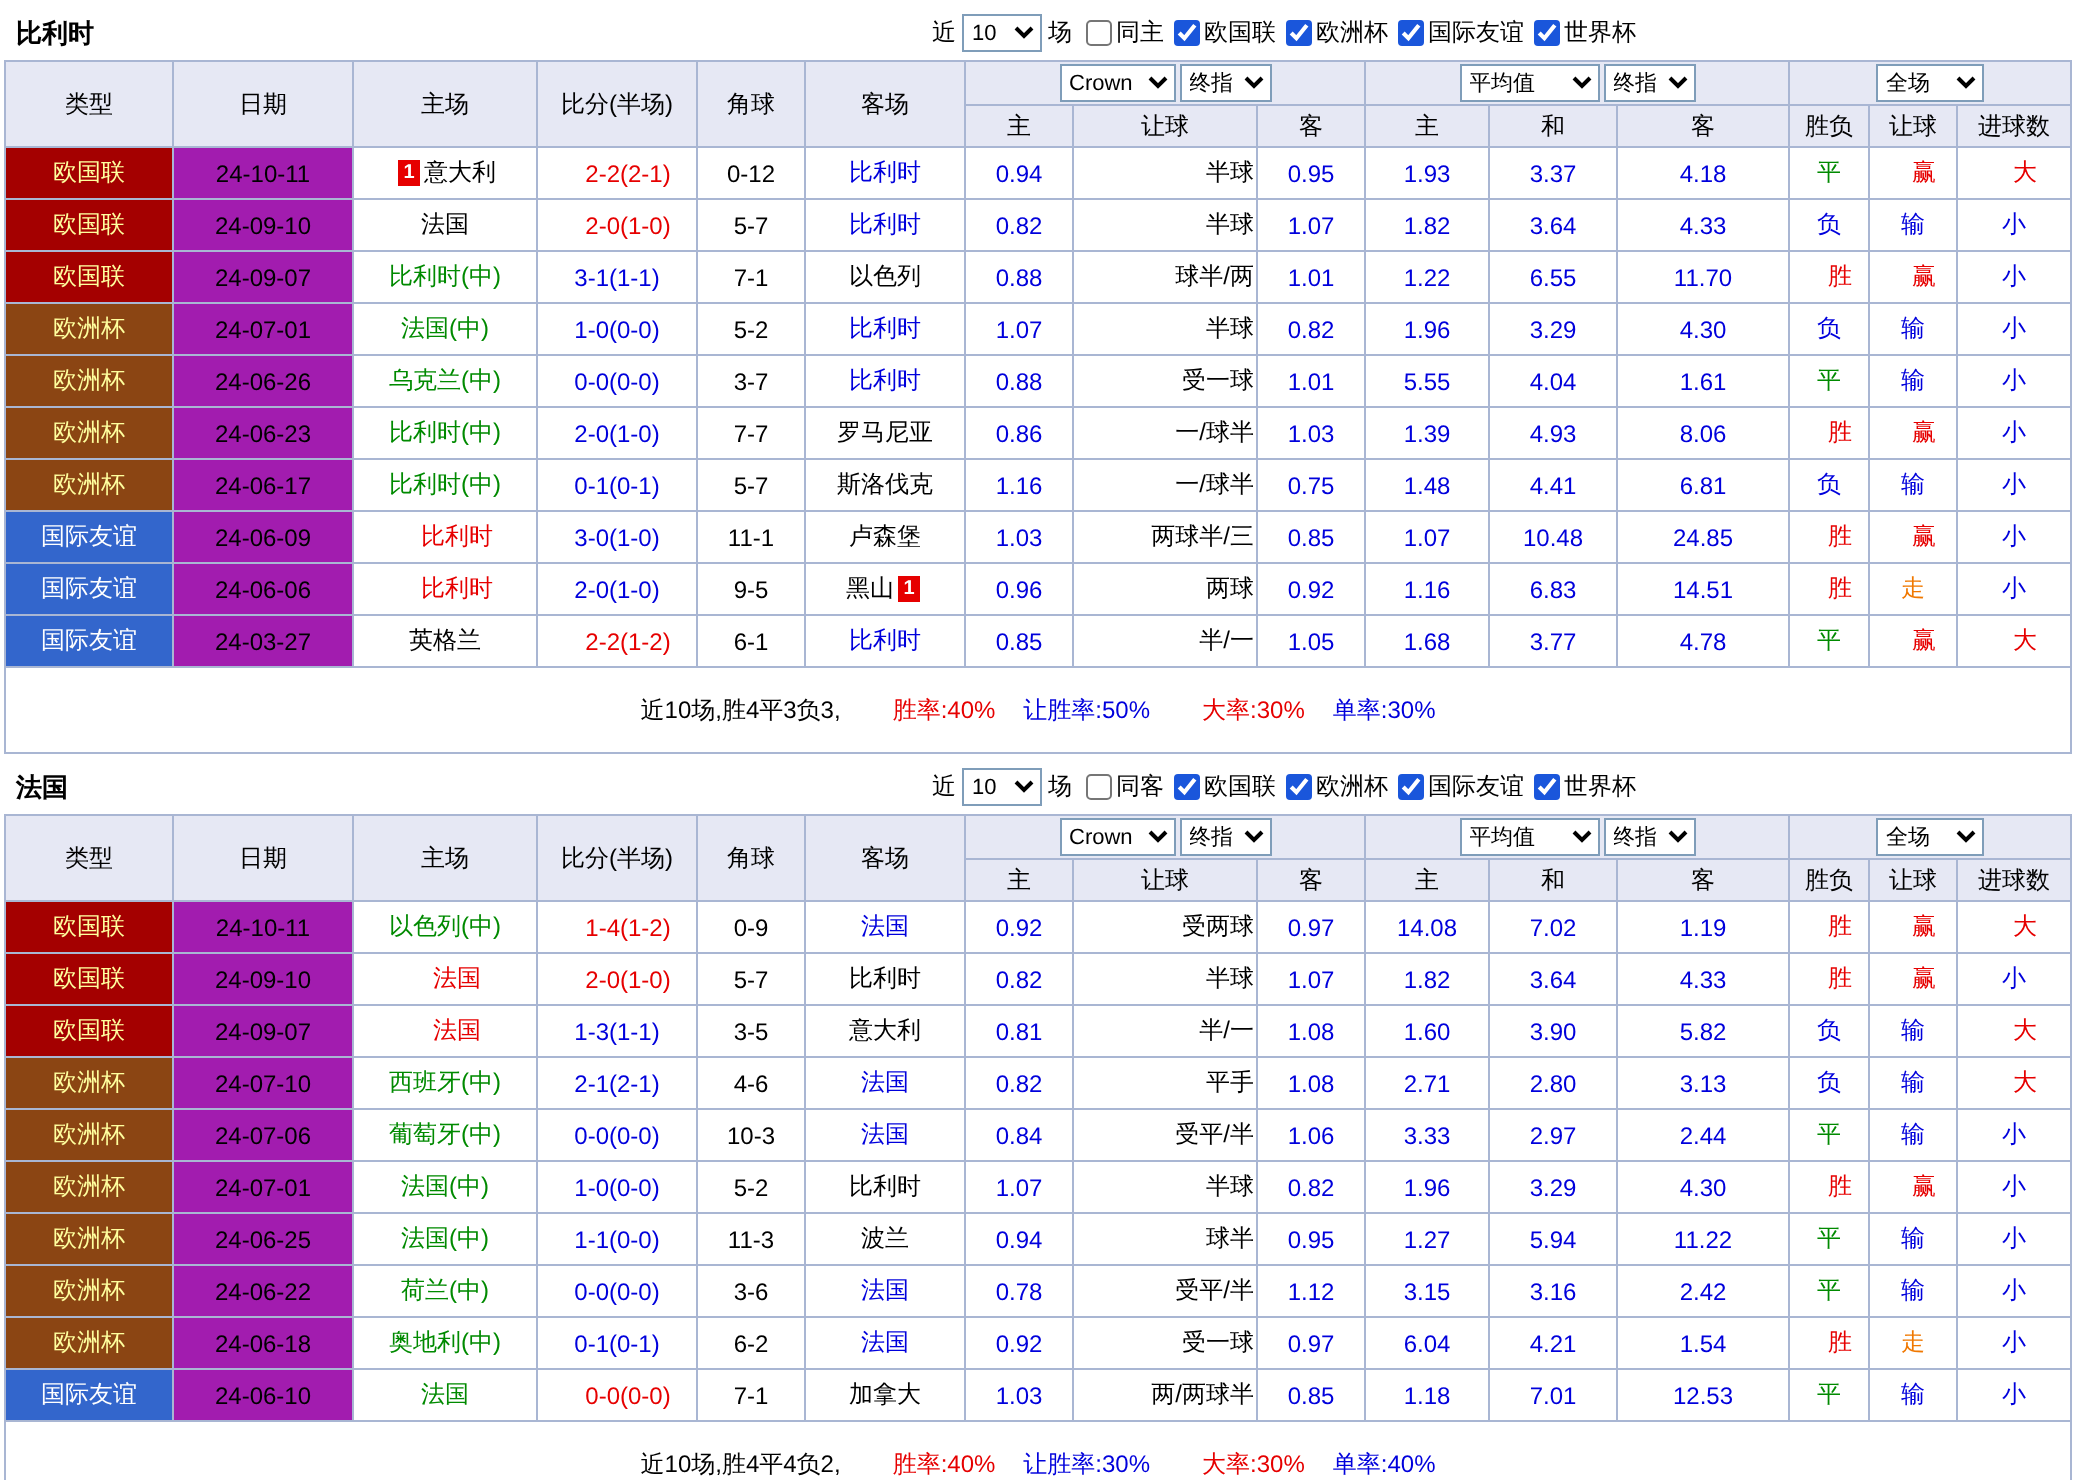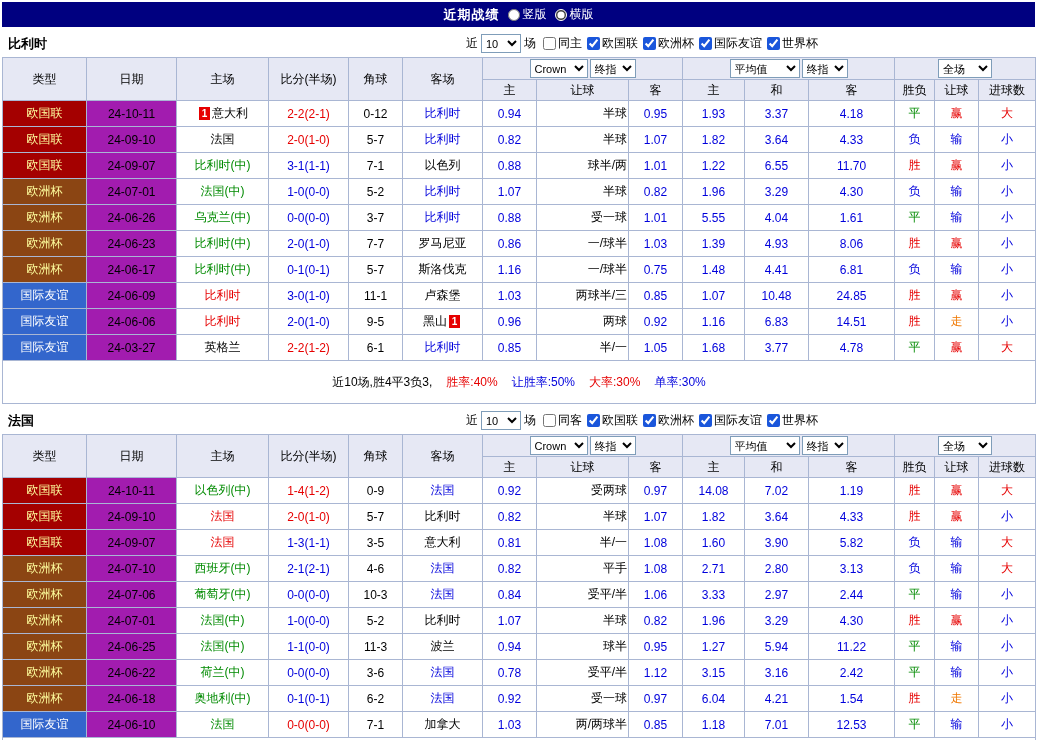--- a/index.html
+++ b/index.html
@@ -38,41 +38,30 @@
   }
   thead th { background:#E6E8F4; height:21px; font-weight:normal; padding:1px; }
   td.date { background:#a21caf; }
   tfoot td { height:43px; background:#fff; }
   .seg { margin:0 7px; }
   .badge {
     display:inline-block; background:#E60000; color:#fff;
     font-size:10px; font-weight:bold; width:11px; height:13px; line-height:13px;
     vertical-align:middle; margin:0 2px; text-align:center;
   }
-  .c-red    { color:#E60000; }
+  .c-red    { color:#E60000;padding-left:12px; }
   .c-blue   { color:#0000DC; }
   .c-green  { color:#008A00; }
   .c-orange { color:#F07800; }
   .c-black  { color:#000000;text-align:right; }
 </style>
 </head>
 <body>
 
 <div class="page">
-  <div class="topbar">
-    <span class="topbar-title">近期战绩</span>
-    <label class="radio-opt">
-      <input type="radio" name="viewmode" style="">
-      <span>竖版</span>
-    </label>
-    <label class="radio-opt">
-      <input type="radio" name="viewmode" checked="" style="">
-      <span>横版</span>
-    </label>
-  </div>
   <div id="sections">
       <div class="section">
         <div class="controls">
           <span class="team-name">比利时</span>
           <div class="filters">
             <span>近</span>
             <select style="width: 40px;"><option>10</option></select>
             <span>场</span>
             <label class="cb">
               <input type="checkbox" style="">

